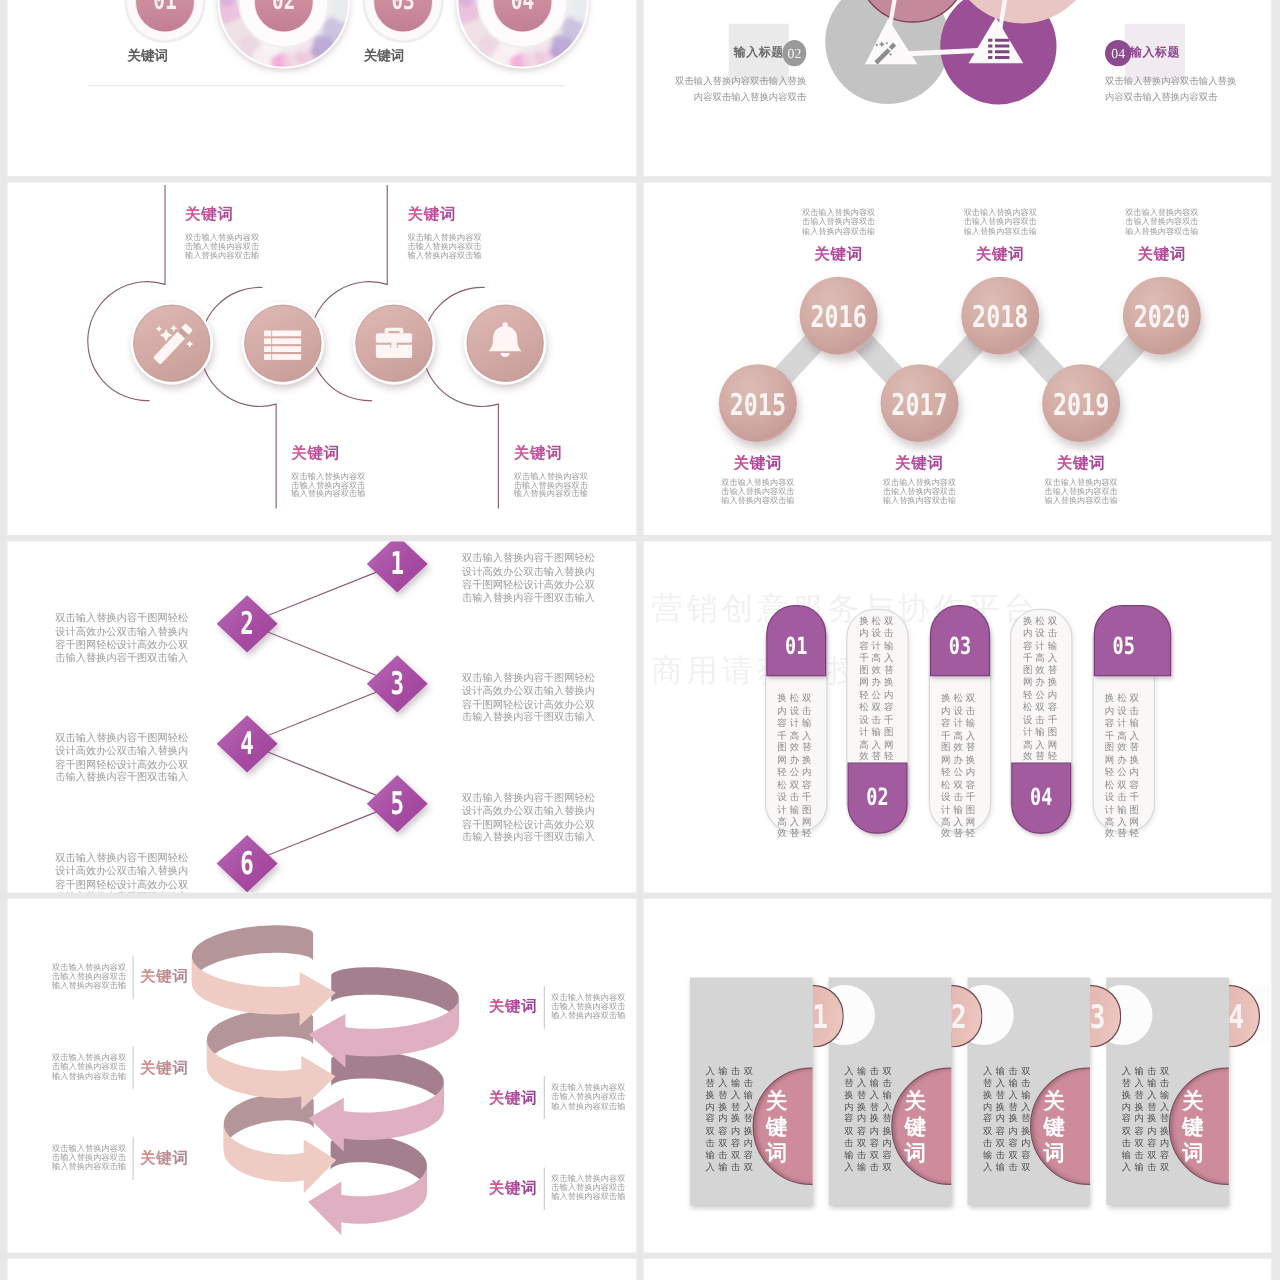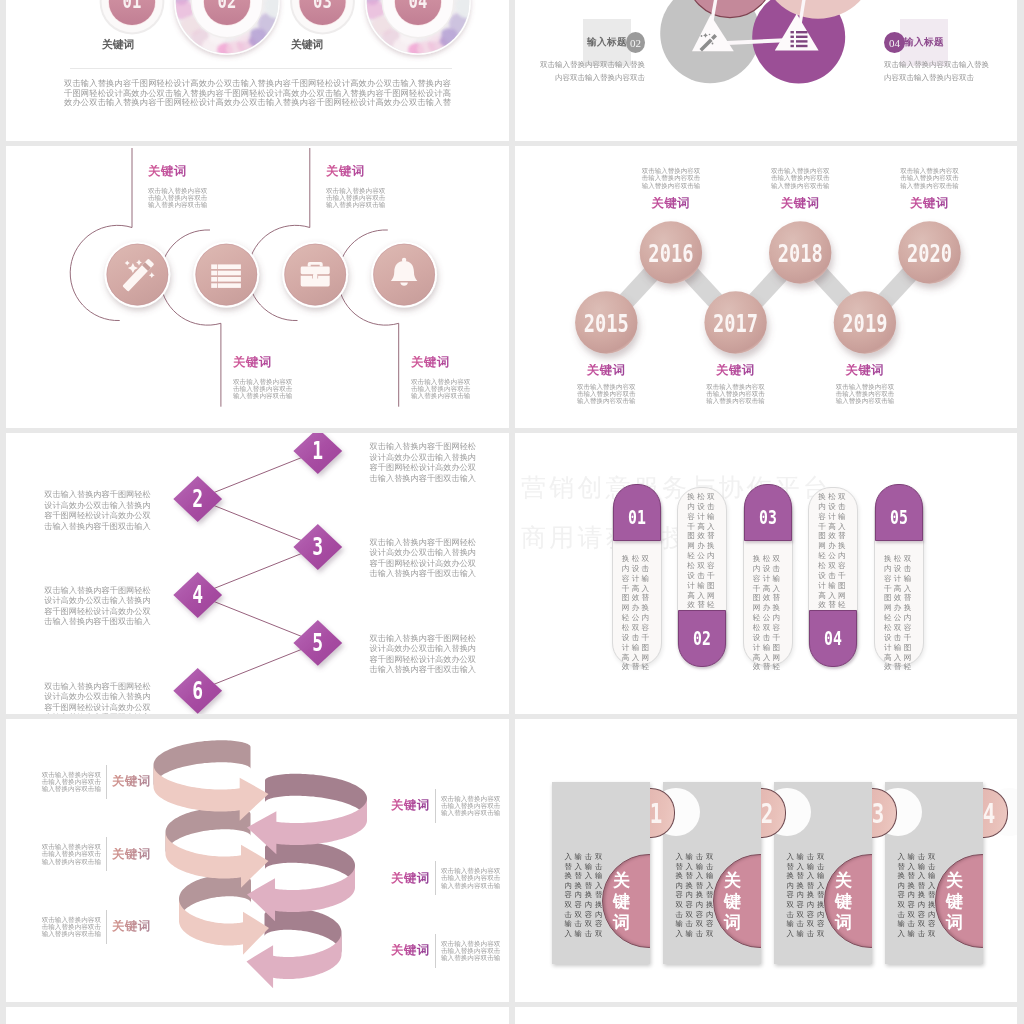--- a/index.html
+++ b/index.html
@@ -198,21 +198,20 @@
           <circle cx="412" cy="143" r="23.8" fill="#f7e2e4" opacity=".9"></circle>
           <circle cx="412" cy="143" r="23.1" fill="url(#rose1)"></circle>
           <text x="412" y="148.6" text-anchor="middle" fill="#f9f0f1" font-family="&quot;DejaVu Sans Mono&quot;,monospace" font-size="20" font-weight="bold" style="transform:scaleX(0.78);transform-origin:412px 143px">04</text>
         </g>
     </svg>
     <div class="s1-kw-row">
         <span style="left: 96px;">关键词</span>
         <span style="left: 285px;">关键词</span>
       </div>
     <div class="s1-rule"></div>
-    <div class="s1-para body-txt">双击输入替换内容千图网轻松设计高效办公双击输入替换内容千图网轻松设计高效办公双击输入替换内容千图网轻松设计高效办公双击输入替换内容千图网轻松设计高效办公双击输入替换内容千图网轻松设计高效办公双击输入替换内容千图网轻松设计高效办公双击输入替换内容千图网轻松设计高效办公双击输入替</div>
   </div>
 
   <div class="slide c2 r0">
     <svg class="s2svg" width="502" height="282" viewBox="0 0 502 282" style="overflow:visible">
       <defs>
         <filter id="sh2" x="-30%" y="-30%" width="160%" height="160%">
           <feDropShadow dx="0" dy="3" stdDeviation="3" flood-color="#6b5060" flood-opacity="0.25"></feDropShadow>
         </filter>
       </defs>
       <g class="s2g">
@@ -638,21 +637,21 @@
             <span>网</span>
             <span>轻</span>
             <span>松</span>
             <span>设</span>
             <span>计</span>
             <span>高</span>
             <span>效</span>
           </div>
         </div>
         <div class="s6-body" style="left: 358.75px; top: 56px; height: 175px; width: 48px; border-radius: 23px;"></div>
-        <div class="s6-cap" style="left: 359.75px; top: 51.3px; height: 55px; width: 46px; border-radius: 23px 23px 0px 0px;">
+        <div class="s6-cap" style="left: 359.75px; top: 51.3px; height: 55px; width: 46px; border-radius: 23px 23px 0px 0px; padding-left: 14px;">
           <span style="width: 46px; top: 21px;">05</span>
         </div>
         <div class="vtext s6-txt" style="left: 367.75px; top: 121px;">
           <div class="vcol">
             <span>双</span>
             <span>击</span>
             <span>输</span>
             <span>入</span>
             <span>替</span>
             <span>换</span>

